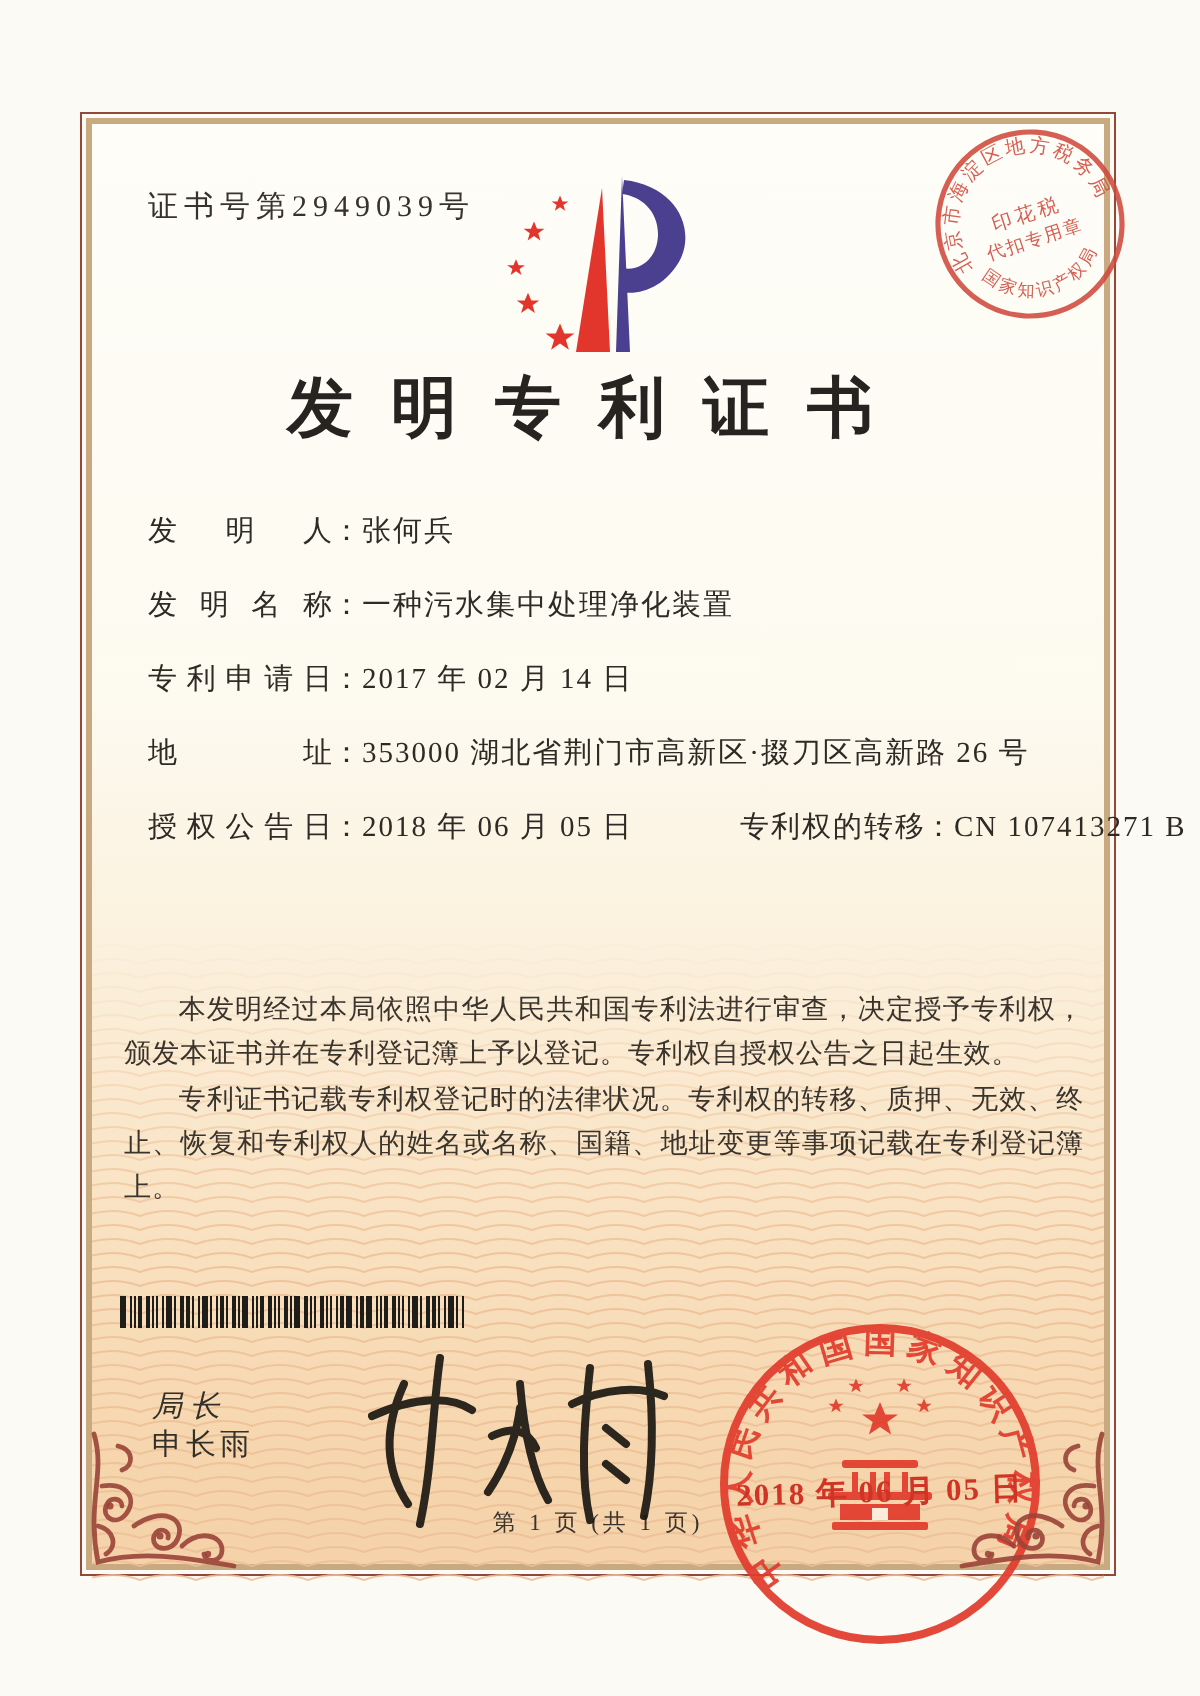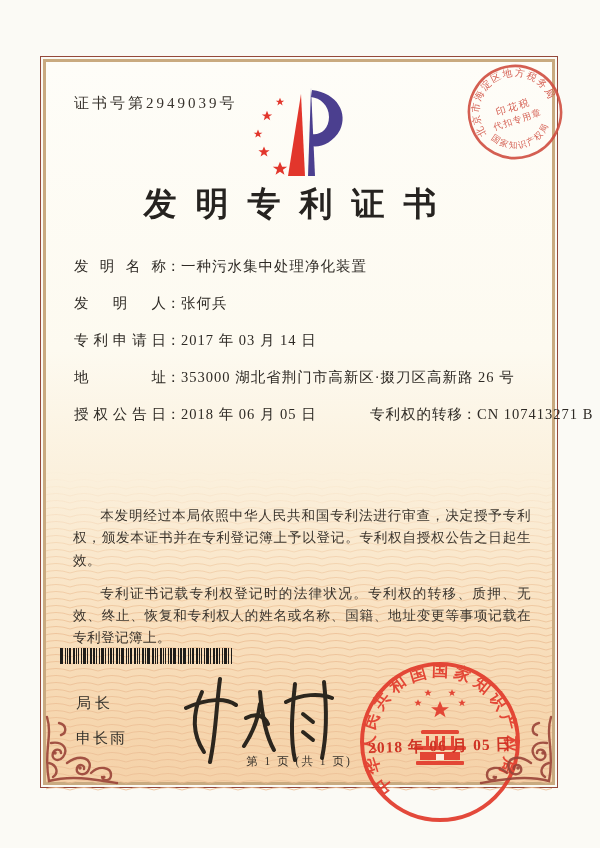--- a/index.html
+++ b/index.html
@@ -26,24 +26,24 @@
     font-size:33px;font-weight:600;letter-spacing:19px;padding-left:1px;
     color:#262320;z-index:1;
   }
   .fields{position:absolute;left:28px;right:20px;top:194px;z-index:1;font-size:14.5px;}
   .frow{height:20px;line-height:20px;margin-bottom:17px;position:relative;white-space:nowrap;}
   .flabel{display:inline-block;width:92px;text-align:justify;text-align-last:justify;color:#2e2a25;}
   .fcolon{display:inline-block;width:15px;}
   .fvalue{letter-spacing:1px;color:#2e2a25;}
   .grant-right{position:absolute;left:296px;top:0;}
   .paras{position:absolute;left:16px;width:480px;top:432px;z-index:1;font-size:13.6px;line-height:22.3px;color:#3a342d;text-align:justify;}
-  .paras p{margin:11px;text-indent:2em;letter-spacing:.4px;}
+  .paras p{margin:0;text-indent:2em;letter-spacing:.4px;}
   .barcode{position:absolute;left:14px;top:586px;z-index:2;}
   .director{position:absolute;left:30px;top:632px;z-index:2;font-size:15px;color:#33302a;}
-  .director .line1{letter-spacing:4px;margin-bottom:16px;}
+  .director .line1{letter-spacing:4px;font-style:italic;}
   .director .line2{letter-spacing:2px;}
   .signature{position:absolute;left:128px;top:610px;z-index:3;}
   .cnipa-seal{position:absolute;left:306px;top:592px;z-index:2;opacity:.92;}
   .seal-date{
     position:absolute;left:300px;top:674px;width:188px;text-align:center;z-index:3;
     color:#cf3425;font-size:15.5px;font-weight:bold;letter-spacing:1px;transform:rotate(-1.5deg);
   }
   .tax-seal{position:absolute;left:419px;top:0px;z-index:2;transform:rotate(-18deg);opacity:.88;}
   .footer{position:absolute;left:0;right:0;bottom:13px;text-align:center;font-size:11.5px;letter-spacing:2px;color:#3a342d;z-index:1;}
   .corner{position:absolute;bottom:-5px;z-index:2;}
@@ -123,27 +123,27 @@
         <polygon points="48,92 61,10 65,92" fill="#e2362c"></polygon>
         <polygon points="68,92 71,4 75,92" fill="#4b3f8f"></polygon>
         <path d="M72,6 C98,9 108,30 100,46 C93,59 80,64 71,62 L71,50 C80,52 89,45 89,33 C89,21 80,14 71,13 Z" fill="#4b3f8f"></path>
       </svg>
     </div>
 
     <div class="title">发明专利证书</div>
 
     <div class="fields">
       <div class="frow">
+        <span class="flabel">发明人</span><span class="fcolon">：</span><span class="fvalue">张何兵</span>
+      </div>
+      <div class="frow">
         <span class="flabel">发明名称</span><span class="fcolon">：</span><span class="fvalue">一种污水集中处理净化装置</span>
       </div>
       <div class="frow">
-        <span class="flabel">发明人</span><span class="fcolon">：</span><span class="fvalue">张何兵</span>
-      </div>
-      <div class="frow">
-        <span class="flabel">专利申请日</span><span class="fcolon">：</span><span class="fvalue">2017 年 03 月 14 日</span>
+        <span class="flabel">专利申请日</span><span class="fcolon">：</span><span class="fvalue">2017 年 02 月 14 日</span>
       </div>
       <div class="frow">
         <span class="flabel">地址</span><span class="fcolon">：</span><span class="fvalue">353000 湖北省荆门市高新区·掇刀区高新路 26 号</span>
       </div>
       <div class="frow">
         <span class="flabel">授权公告日</span><span class="fcolon">：</span><span class="fvalue">2018 年 06 月 05 日</span>
         <span class="grant-right">
           <span class="flabel">专利权的转移</span><span class="fcolon">：</span><span class="fvalue">CN 107413271 B</span>
         </span>
       </div>

